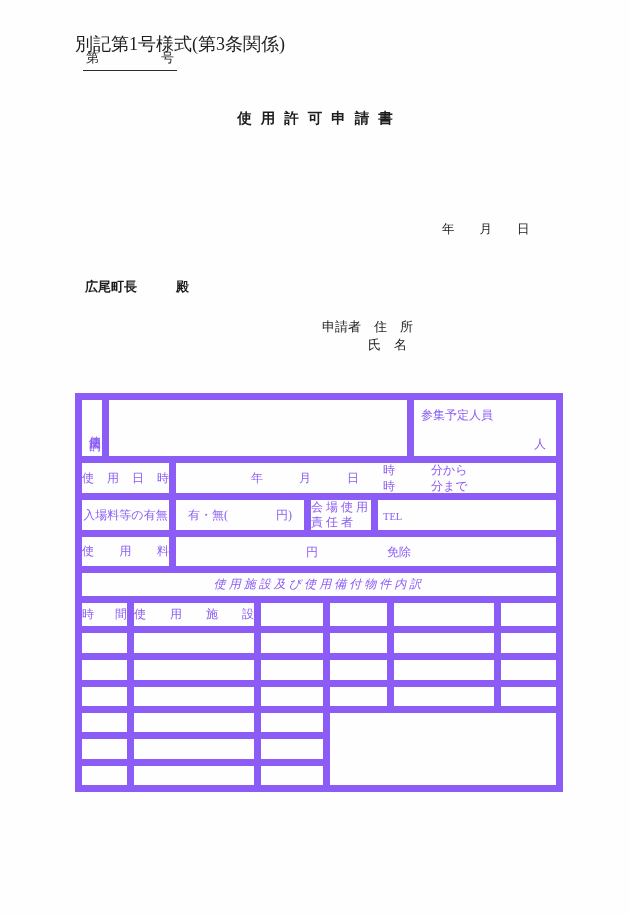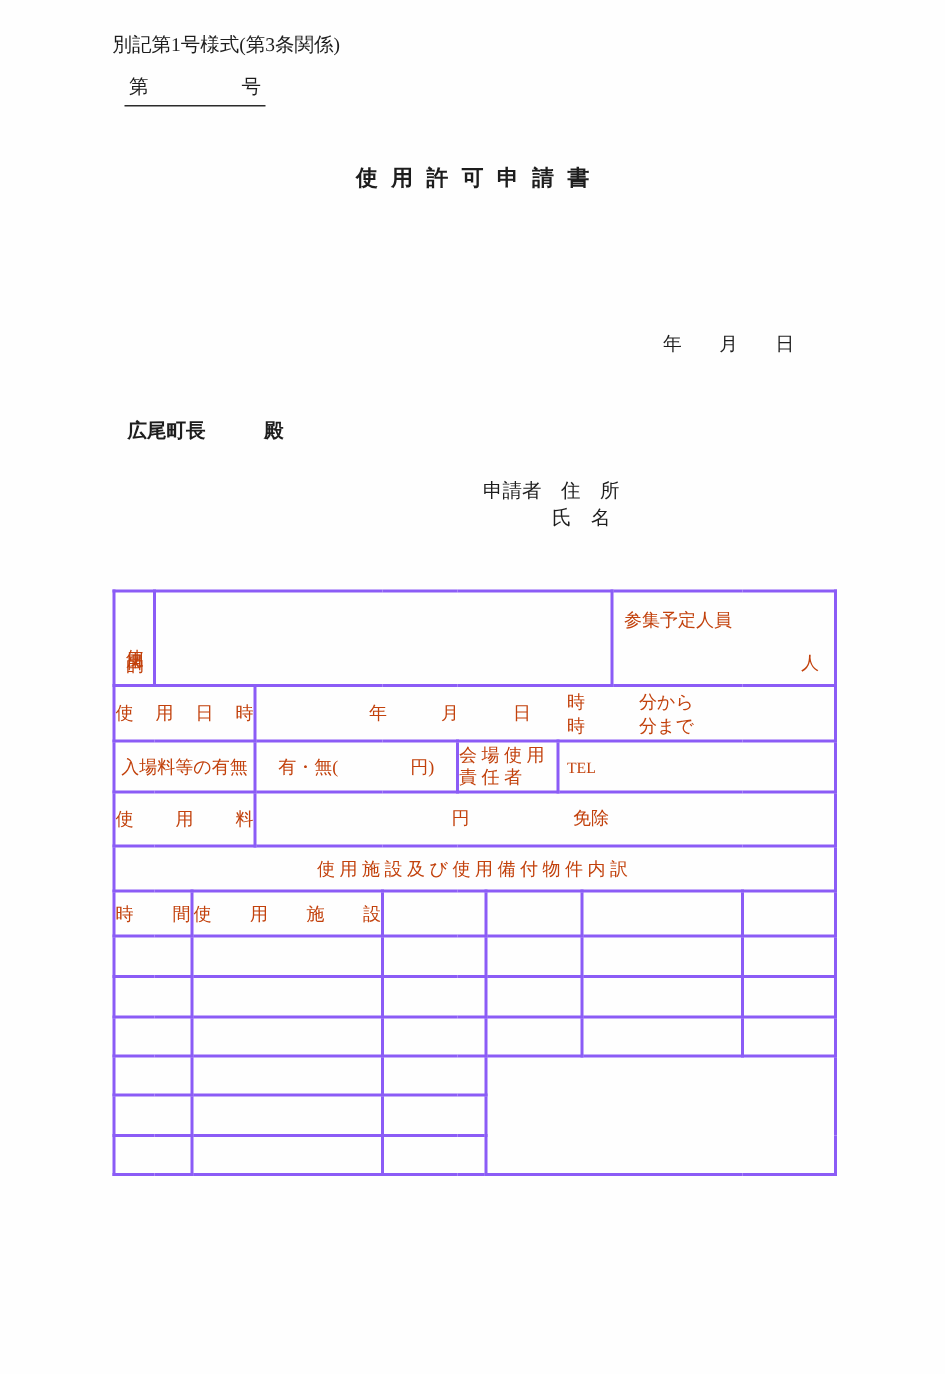--- a/index.html
+++ b/index.html
@@ -3,58 +3,58 @@
 <meta charset="utf-8">
 <style>
   html,body { margin:0; padding:0; background:#ffffff; }
   .page {
     position:relative; width:630px; height:916px; background:#fefefe;
     font-family:"Liberation Serif","DejaVu Serif",serif;
     color:#1d1d1d; overflow:hidden;
   }
   .abs { position:absolute; white-space:nowrap; }
 
-  .fmt-label { left:75px; top:21px; font-size:13px;text-align:center; }
+  .fmt-label { left:75px; top:32px; font-size:18px;text-align:center; }
   .doc-number {
     left:83px; top:49px; width:88px; display:flex; justify-content:space-between;
     border-bottom:1.2px solid #2b2b2b; padding:0 3px 3px 3px; font-size:13px;
   }
   .title { left:0; top:109px; width:630px; text-align:center; font-size:14.5px;
            letter-spacing:9px; padding-left:9px; box-sizing:border-box; white-space:nowrap;font-weight:bold; }
   .body-text { left:75px; top:142px; width:482px; font-size:12px; line-height:22px;
                text-indent:12px; text-align:justify; white-space:normal; }
   .date-line { left:442px; top:221px; font-size:12.5px; }
   .addressee-line { left:85px; top:278px; font-size:13px;font-weight:bold; }
   .applicant-line { left:322px; top:318px; font-size:13px; }
   .name-line { left:368px; top:336px; font-size:13px; }
 
   table.form {
     position:absolute; left:75px; top:393px; width:482px;
     border-collapse:collapse; table-layout:fixed;
   }
   table.form td {
-    border:2px solid #8b5cf6; padding:0; vertical-align:middle;
-    font-size:12px; color:#c2410c; overflow:hidden;
+    border:7px solid #8b5cf6; padding:0; vertical-align:middle;
+    font-size:12px; color:#8b5cf6; overflow:hidden;
   }
   td.spread { text-align:justify; text-align-last:justify; text-justify:inter-character; padding:0 5px; }
   td.vcell { text-align:center; vertical-align:middle; }
   .vtext { writing-mode:vertical-rl; display:inline-block; letter-spacing:1.5px; line-height:25px; }
   td.attendees-cell { vertical-align:top; }
   .att-label { padding:4px 0 0 7px; text-align:left; }
   .att-unit  { text-align:right; padding:12px 10px 0 0; }
   td.rel { position:relative; }
   .dt-date { position:absolute; left:75px; top:50%; transform:translateY(-50%); white-space:nowrap; }
   .dt-times { position:absolute; left:207px; top:50%; transform:translateY(-50%); line-height:16px; white-space:nowrap; }
   td.center { text-align:center; }
   .manager-cell div { line-height:15px; white-space:nowrap; }
   td.tel-cell { vertical-align:top; }
   .tel-label { font-size:10.5px; padding:3px 0 0 5px; text-align:left; }
   .fee-yen { position:absolute; left:130px; top:50%; transform:translateY(-50%); }
   .fee-exempt { position:absolute; left:211px; top:50%; transform:translateY(-50%); }
-  td.breakdown { text-align:center; letter-spacing:3px; }
+  td.breakdown { text-align:center; letter-spacing:3px;font-style:italic; }
 </style>
 </head>
 <body>
 
 <div class="page">
 
   <div class="abs fmt-label">別記第1号様式(第3条関係)</div>
 
   <div class="abs doc-number">
     <span>第</span>

